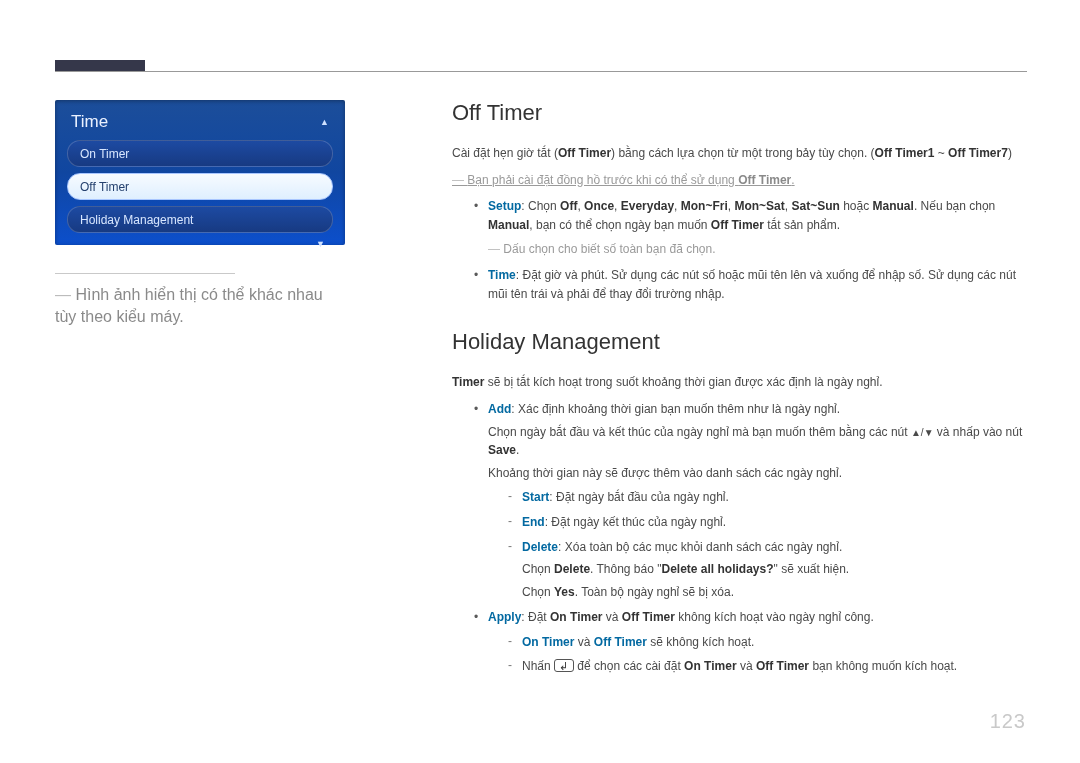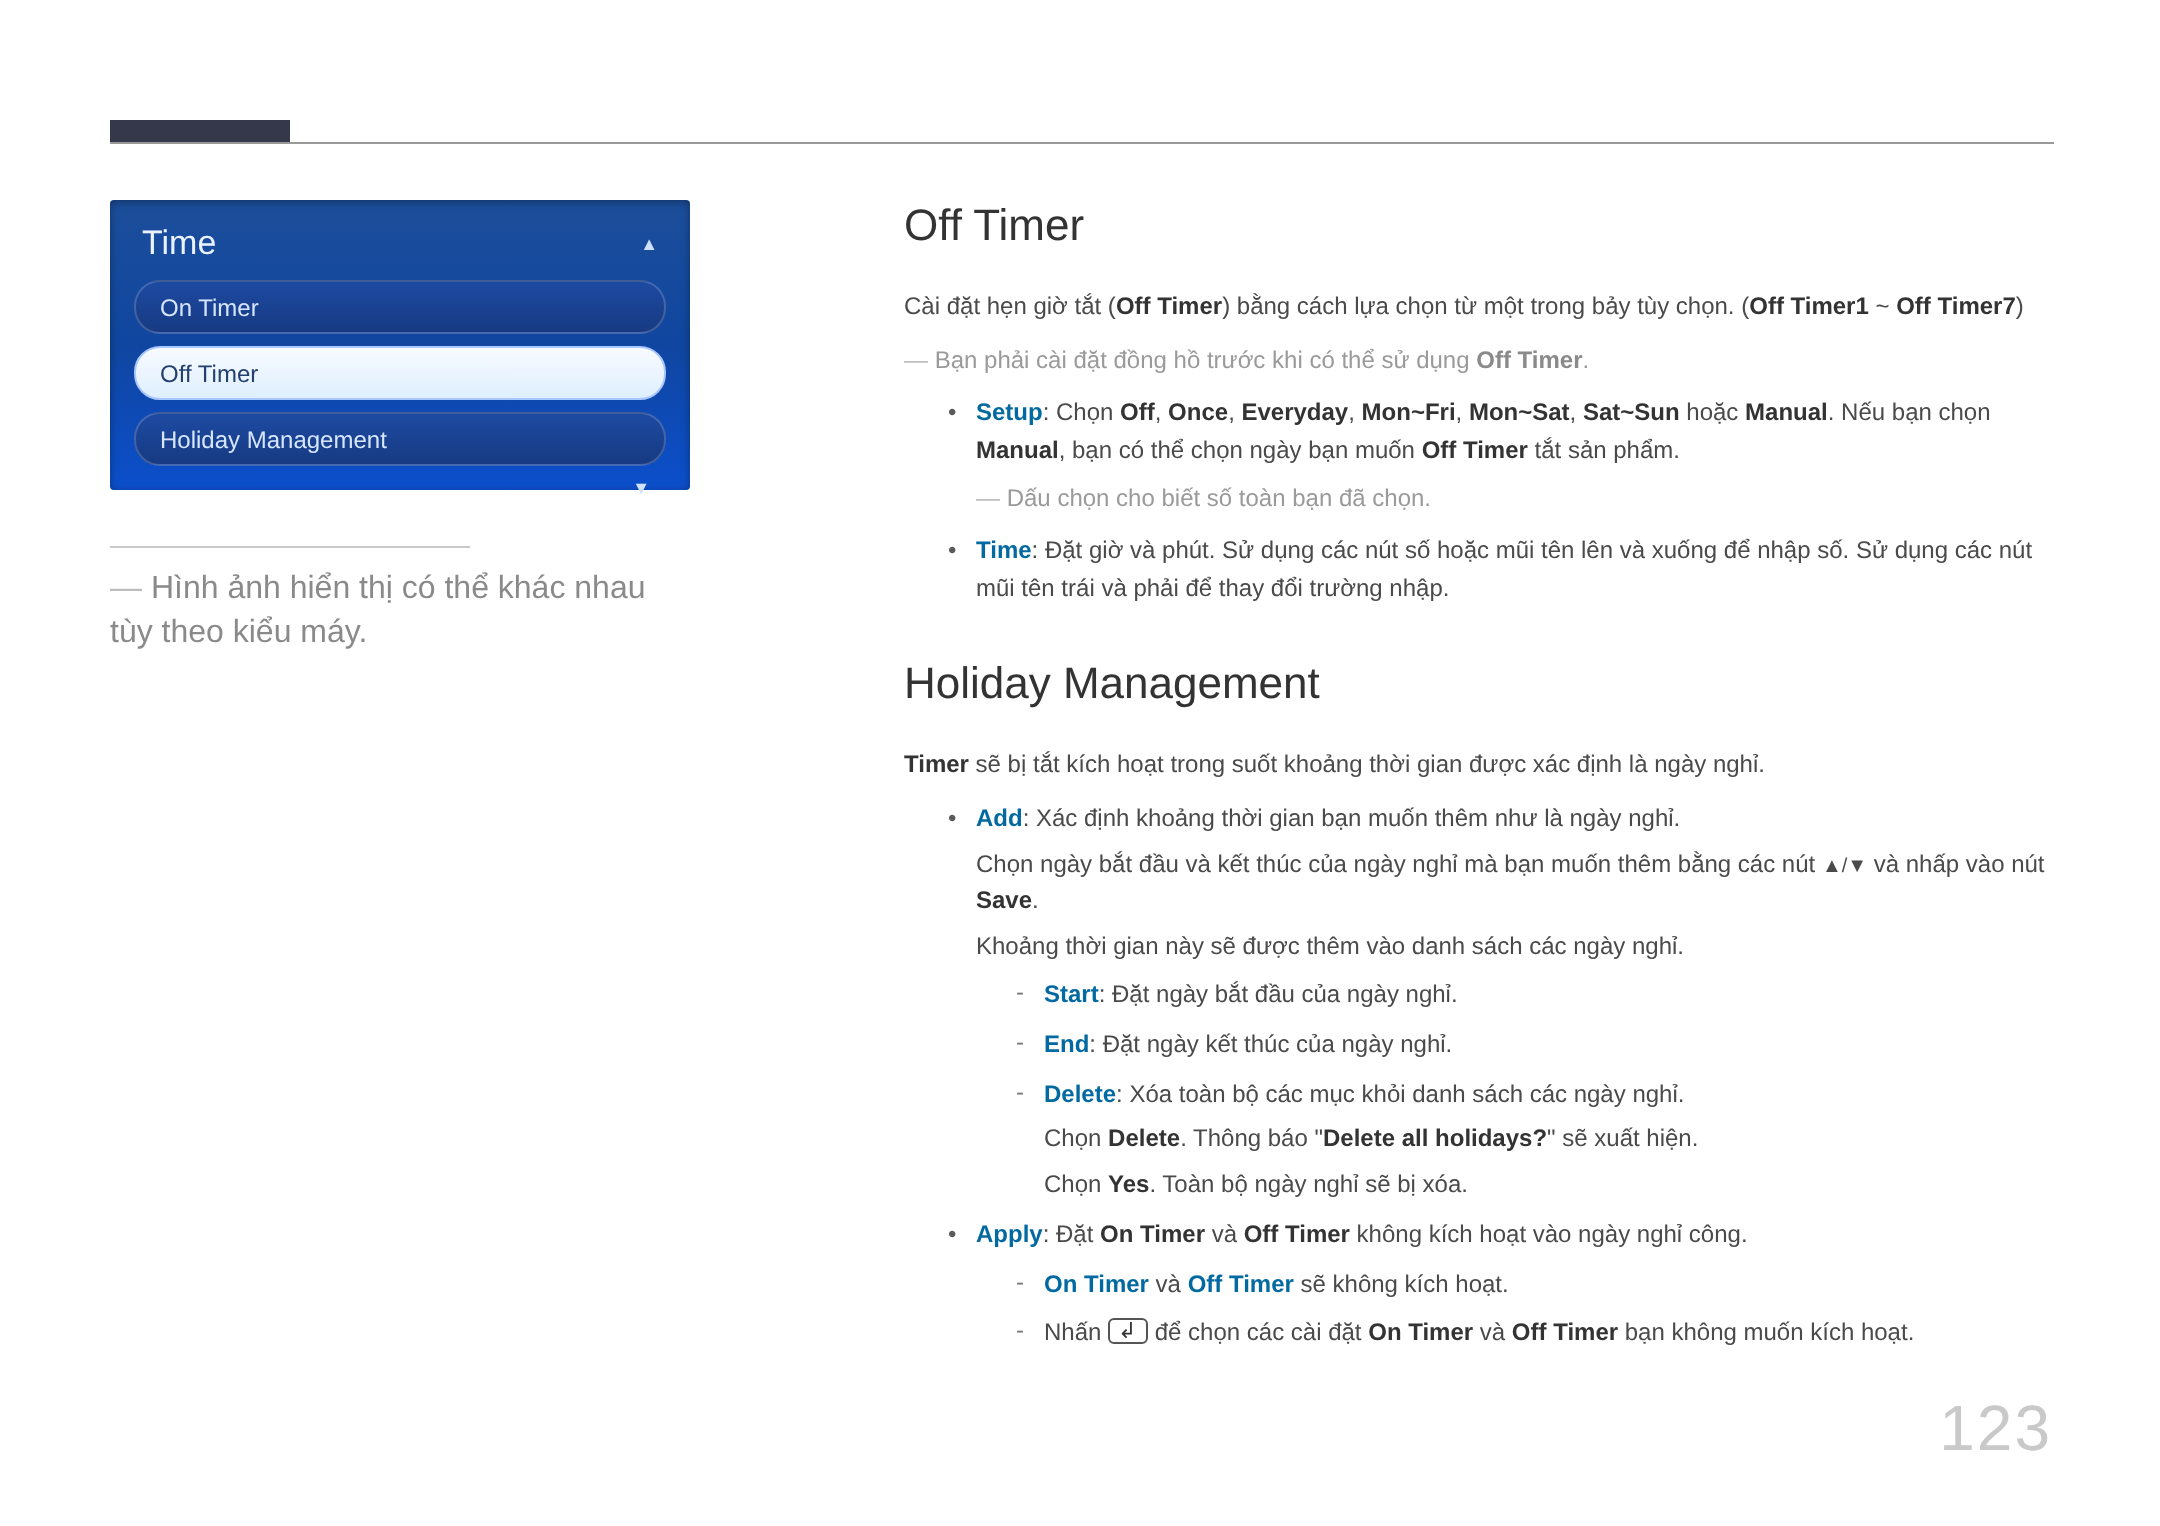--- a/index.html
+++ b/index.html
@@ -84,20 +84,21 @@
   h2.section {
     font-size: 22px;
     font-weight: 400;
     color: #333;
     margin-bottom: 14px;
   }
   .para { margin-bottom: 8px; }
   .note {
     color: #9a9a9a;
     margin: 4px 0 8px 0;
+    text-decoration: underline;
   }
   .note::before { content: "― "; color:#bbb; }
   .indent-note {
     margin-left: 40px;
     color: #9a9a9a;
   }
   .indent-note::before { content: "― "; color:#bbb; }
 
   ul.bullets { list-style: none; margin: 4px 0 14px 22px; }
   ul.bullets > li { position: relative; padding-left: 14px; margin-bottom: 7px; }
@@ -119,21 +120,21 @@
     background: #fff;
   }
   .key-icon::after {
     content: "↲"; position: absolute; left: 4px; top: -2px; font-size: 11px; color:#333;
   }
   .tri { font-size: 10px; }
 
   .page-num {
     position: absolute;
     right: 54px; bottom: 30px;
-    font-size: 32px;
+    font-size: 20px;
     color: #c9c9c9;
     letter-spacing: 1px;
   }
 
   .hm-block { margin-top: 22px; }
 </style>
 </head>
 <body>
 
 <div class="header-bar"></div>

